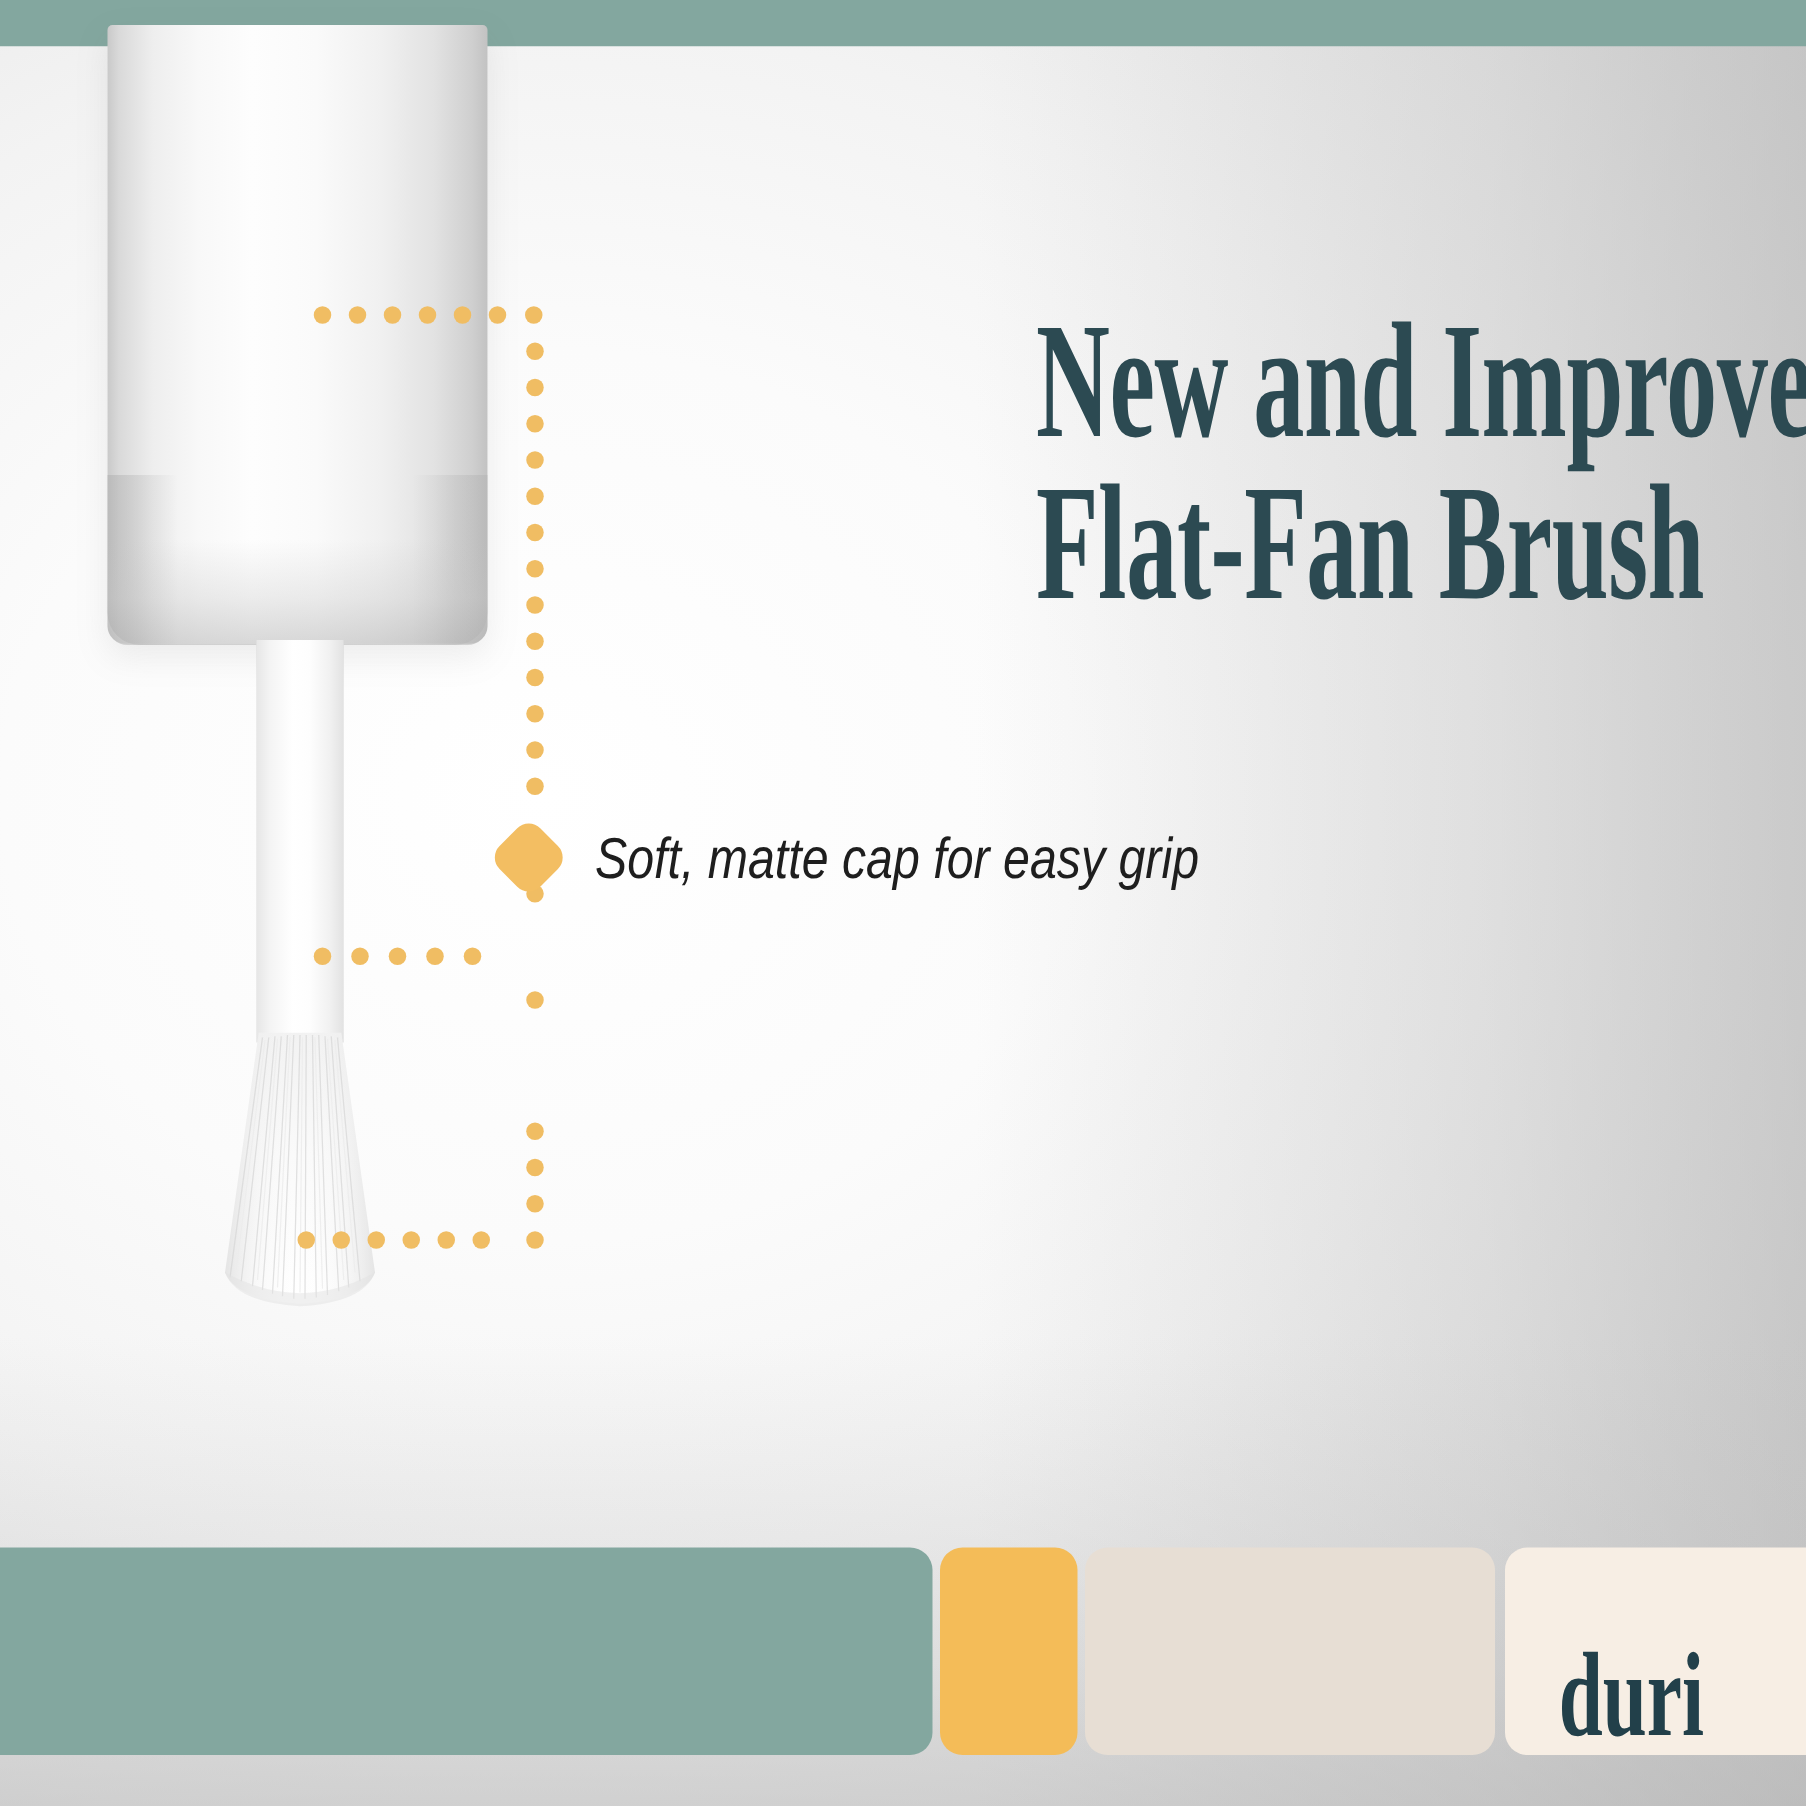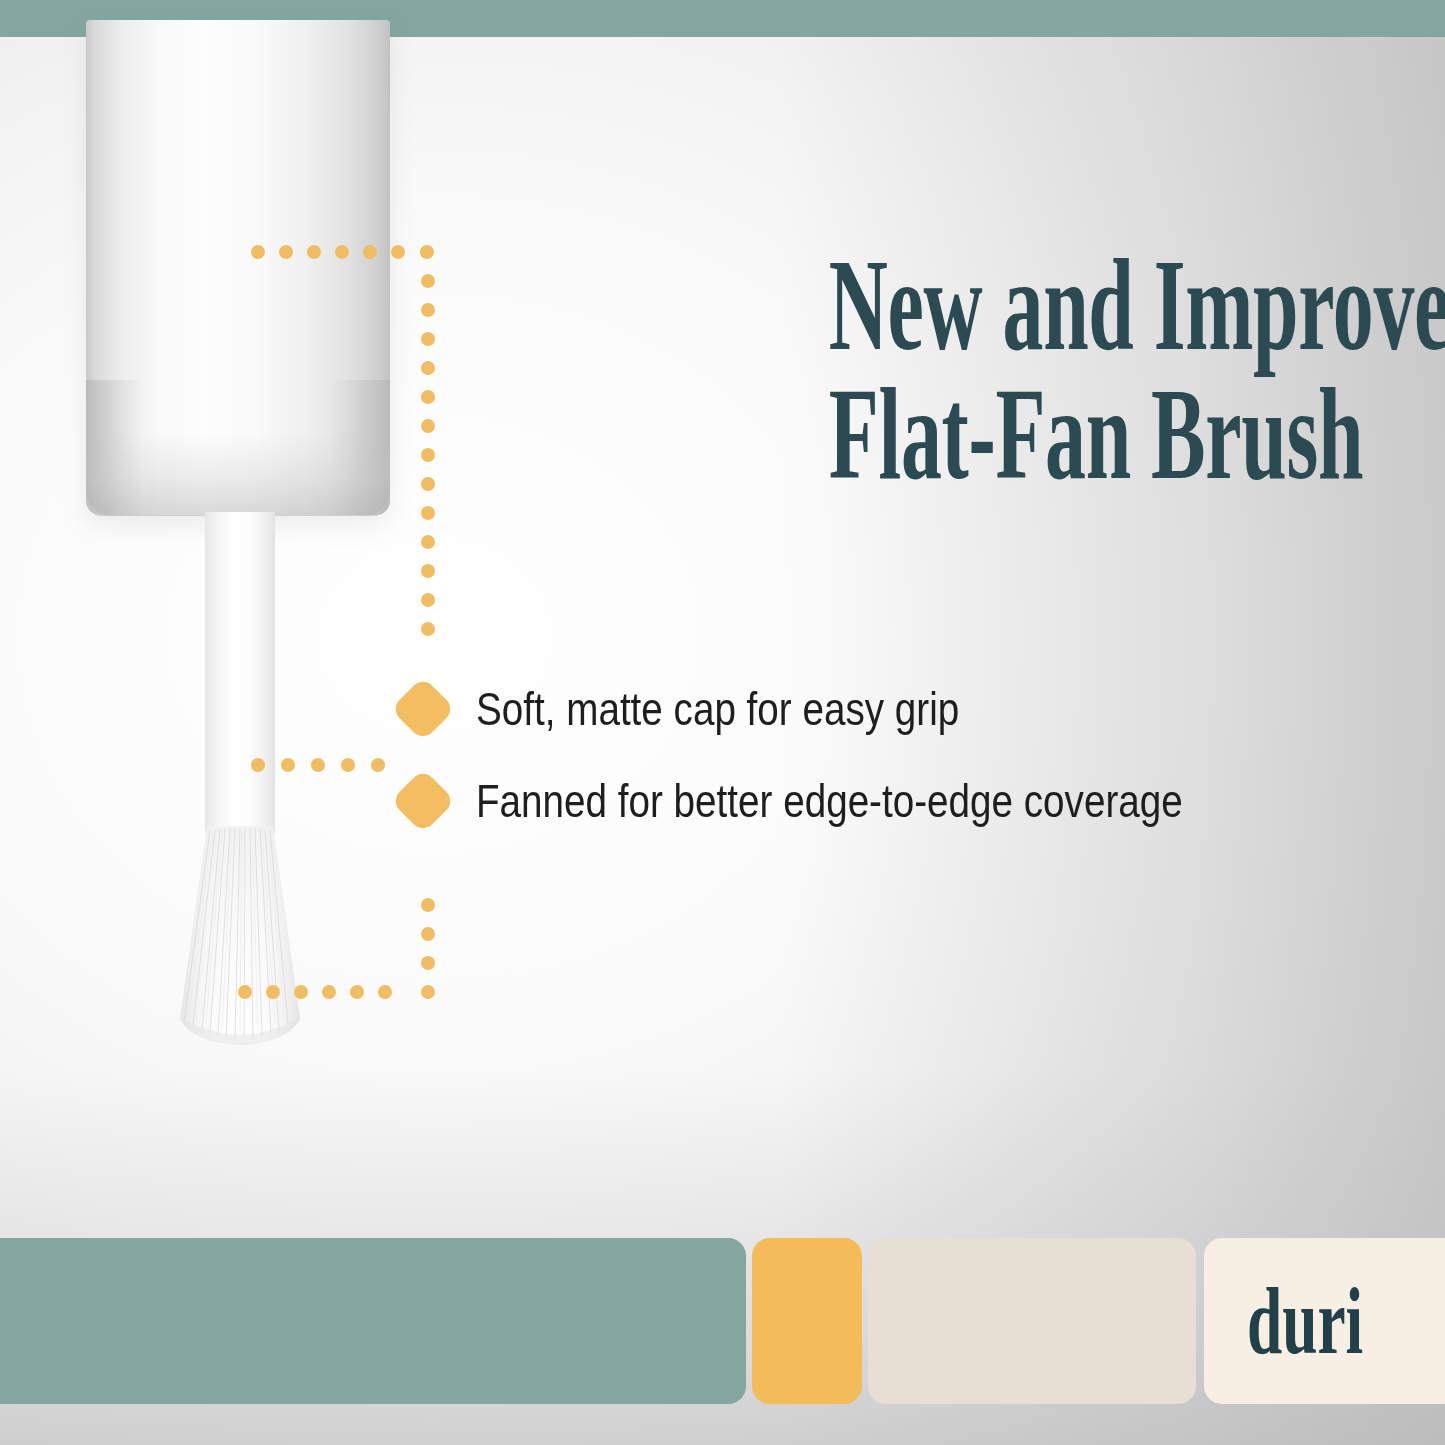--- a/index.html
+++ b/index.html
@@ -174,22 +174,23 @@
 
   
   .bullets {
     position: absolute;
     left: 400px;
     top: 640px;
     width: 990px;
   }
   .bullet-row {
     display: flex;
-    align-items: flex-end;
+    align-items: center;
     height: 92px;
+    font-style: italic;
   }
   .bullet-marker {
     flex: 0 0 auto;
     width: 46px;
     height: 46px;
     margin-right: 30px;
     background: #f3be62;
     border-radius: 13px;
     transform: rotate(45deg);
   }
@@ -239,21 +240,21 @@
     width: 262px;
     background: #f7eee4;
   }
   .brand {
     position: absolute;
     left: 0;
     top: 0;
     width: 202px;
     height: 166px;
     display: flex;
-    align-items: center;
+    align-items: flex-end;
     justify-content: center;
   }
   .brand-text {
     color: #22404a;
     font-family: "Liberation Serif", serif;
     font-weight: 700;
     font-size: 96px;
     line-height: 1;
     letter-spacing: 0px;
     transform: scaleX(0.66);
@@ -382,24 +383,20 @@
   <div class="headline">
     <span class="hl-line">New and Improved</span>
     <span class="hl-line">Flat-Fan Brush</span>
   </div>
 
   <div class="bullets">
     <div class="bullet-row">
       <span class="bullet-marker"></span>
       <span class="bullet-text">Soft, matte cap for easy grip</span>
     </div>
-    <div class="bullet-row">
-      <span class="bullet-marker"></span>
-      <span class="bullet-text">Fanned for better edge-to-edge coverage</span>
-    </div>
   </div>
 
   <div class="footer">
     <div class="panel panel-green"></div>
     <div class="panel panel-gold"></div>
     <div class="panel panel-beige"></div>
     <div class="panel panel-cream">
       <div class="brand">
         <span class="brand-text">duri</span>
       </div>

